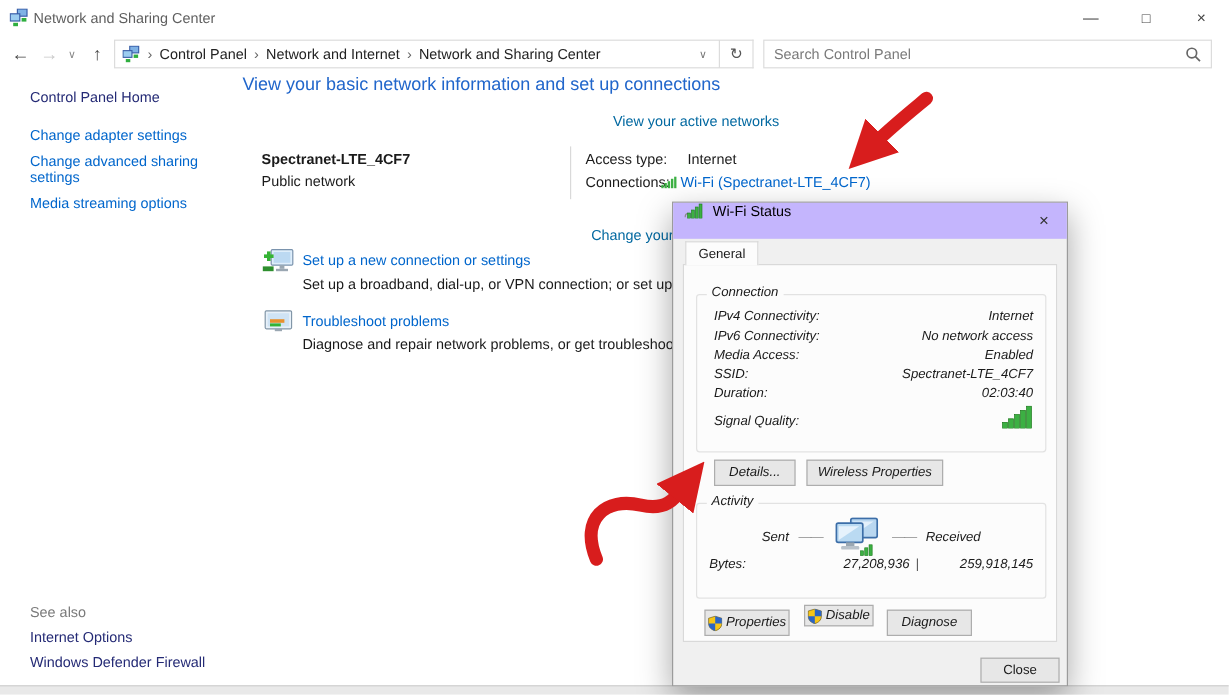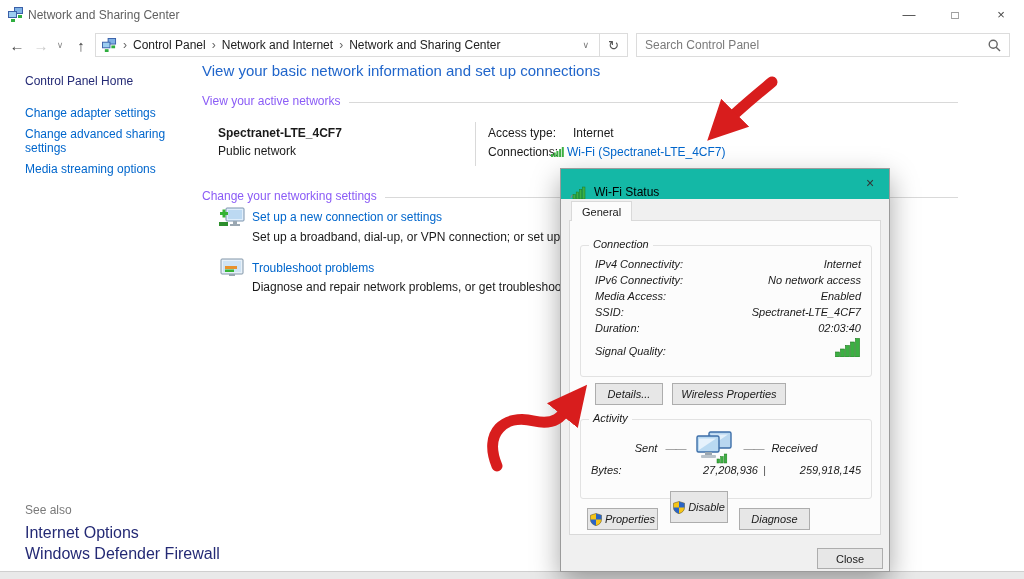--- a/index.html
+++ b/index.html
@@ -27,25 +27,25 @@
   #breadcrumb .bc-chev { font-size:9px; color:#777; padding:0 6px; }
   #refresh-box { left:600px; top:33px; width:28px; height:24px; border:1px solid #dcdcdc; border-left:none; display:flex; align-items:center; justify-content:center; font-size:13px; color:#555; background:#fff; }
   #searchbox { left:636px; top:33px; width:374px; height:24px; border:1px solid #dcdcdc; display:flex; align-items:center; background:#fff; }
   #searchbox .ph { flex:1; font-size:12px; color:#7a7a7a; padding-left:8px; }
   #searchbox svg { margin-right:8px; }
 
   
   .side-home { left:25px; top:74px; font-size:12px; color:#242a75; }
   .side-link { left:25px; font-size:12px; color:#0066cc; width:160px; line-height:14px; }
   .side-gray { left:25px; font-size:12px; color:#7a7a7a; }
-  .side-navy { left:25px; font-size:16px; color:#242a75; }
+  .side-navy { left:25px; font-size:12px; color:#242a75; }
 
   
   #heading { left:202px; top:62px; font-size:15px; color:#2166cb; }
-  .section-hdr { left:202px; width:756px; display:flex; align-items:center; font-size:12px; color:#8b5cf6; }
+  .section-hdr { left:202px; width:756px; display:flex; align-items:center; font-size:12px; color:#0369a1;flex-direction:column; }
   .section-hdr .line { flex:1; height:1px; background:#d9d9d9; margin-left:8px; margin-top:2px; }
   #sec-active { top:94px; }
   #sec-settings { top:189px; }
   .net-name { left:218px; top:126px; font-size:12px; font-weight:bold; }
   .net-type { left:218px; top:144px; font-size:12px; }
   #net-divider { left:475px; top:122px; width:1px; height:44px; background:#d9d9d9; }
   .kv-label { font-size:12px; color:#1a1a1a; }
   #access-label { left:488px; top:126px; }
   #access-value { left:573px; top:126px; }
   #conn-label { left:488px; top:145px; }
@@ -57,21 +57,21 @@
   #task1-title { left:252px; top:210px; }
   #task1-desc { left:252px; top:230px; }
   .task-icon2 { left:220px; top:258px; }
   #task2-title { left:252px; top:261px; }
   #task2-desc { left:252px; top:280px; }
 
   #bottom-strip { left:0; top:571px; width:1024px; height:8px; background:#e9e9e9; border-top:1px solid #cfcfcf; }
 
   
   #dialog { left:560px; top:168px; width:330px; height:404px; background:#f0f0f0; border:1px solid #9b9b9b; box-shadow:0 10px 26px rgba(0,0,0,.35); z-index:30; }
-  #dlg-titlebar { left:0; top:0; width:100%; height:30px; background:#14b8a6; display:flex; align-items:flex-end; }
+  #dlg-titlebar { left:0; top:0; width:100%; height:30px; background:#c4b5fd; display:flex; align-items:flex-start; }
   #dlg-title { font-size:12px; color:#000; margin-left:8px; }
   #dlg-close { position:absolute; right:2px; top:1px; width:34px; height:26px; display:flex; align-items:center; justify-content:center; font-size:14px; color:#333; }
   #dlg-tab { left:10px; top:32px; height:20px; padding:0 10px; background:#fcfcfc; border:1px solid #d9d9d9; border-bottom:none; display:flex; align-items:center; font-size:11px; z-index:2; }
   #dlg-page { left:8px; top:51px; width:312px; height:315px; background:#fcfcfc; border:1px solid #d9d9d9;font-style:italic; }
 
   .grpbox { position:absolute; border:1px solid #e2e2e2; border-radius:3px; }
   .grpbox .grp-label { position:absolute; top:-8px; left:8px; background:#fcfcfc; padding:0 4px; font-size:11px; color:#1a1a1a; }
   #grp-conn { left:10px; top:24px; width:292px; height:132px; }
   #grp-conn .rows { padding:10px 10px 0 14px; }
   .c-row { display:flex; justify-content:space-between; font-size:11px; line-height:16px; }
@@ -84,21 +84,21 @@
   #grp-activity { left:10px; top:198px; width:292px; height:80px; }
   .act-flow { position:absolute; left:0; top:11px; width:100%; display:flex; align-items:center; justify-content:center; gap:8px; font-size:11px; }
   .act-dash { color:#8a8a8a; letter-spacing:-1px; }
   .act-bytes { position:absolute; left:0; top:44px; width:100%; font-size:11px; }
   #bytes-label { position:absolute; left:10px; }
   #bytes-sent { position:absolute; left:60px; width:117px; text-align:right; }
   #bytes-div { position:absolute; left:182px; color:#555; }
   #bytes-recv { position:absolute; right:10px; text-align:right; }
 
   #btn-properties { left:17px; top:287px; width:71px; height:22px; }
-  #btn-disable { left:100px; top:270px; width:58px; height:32px; }
+  #btn-disable { left:100px; top:283px; width:58px; height:18px; }
   #btn-diagnose { left:169px; top:287px; width:71px; height:22px; }
   #btn-close { left:256px; top:379px; width:66px; height:21px; }
 
   
   #arrows { left:0; top:0; width:1024px; height:579px; z-index:60; pointer-events:none; }
 </style>
 </head>
 <body>
 
 <div class="abs" id="titlebar">

